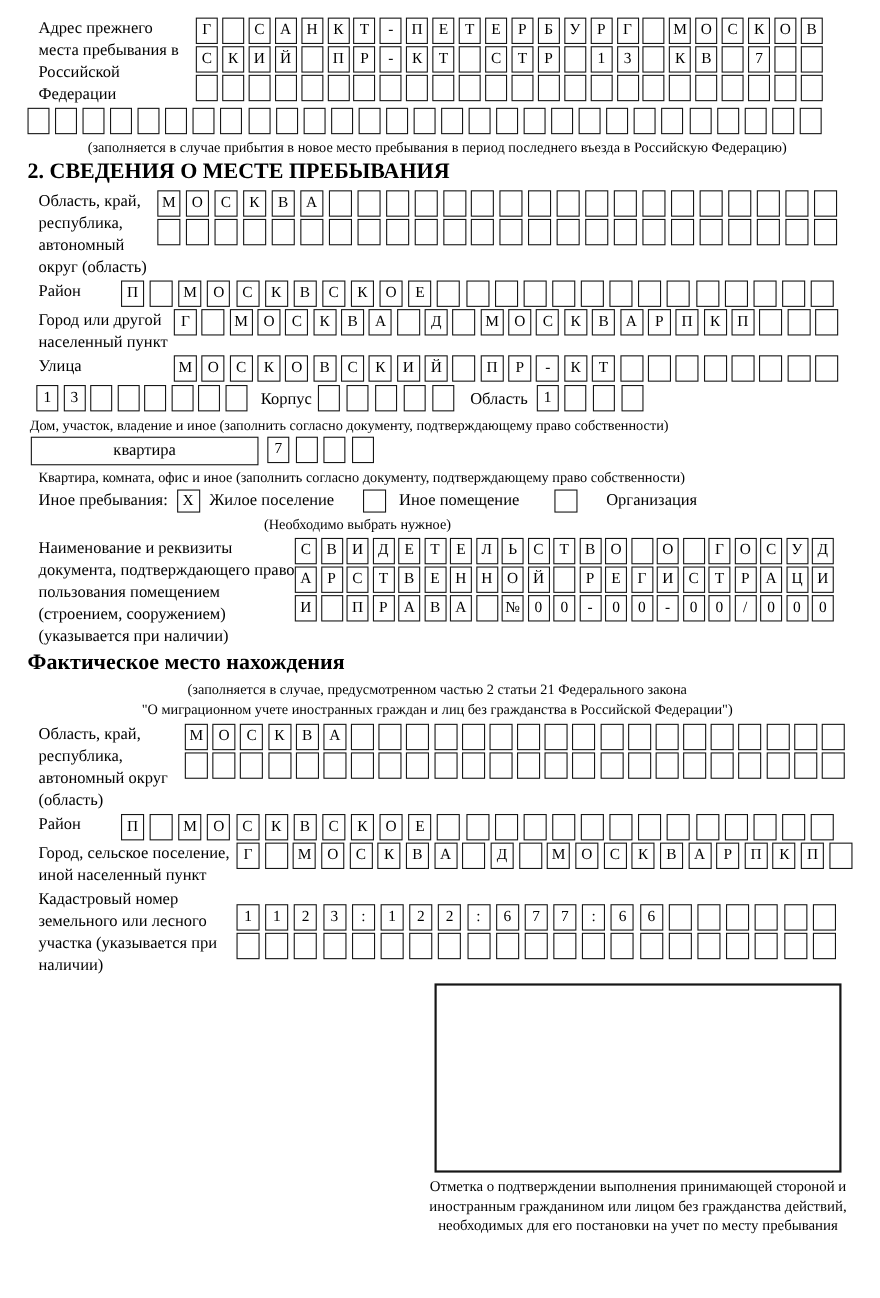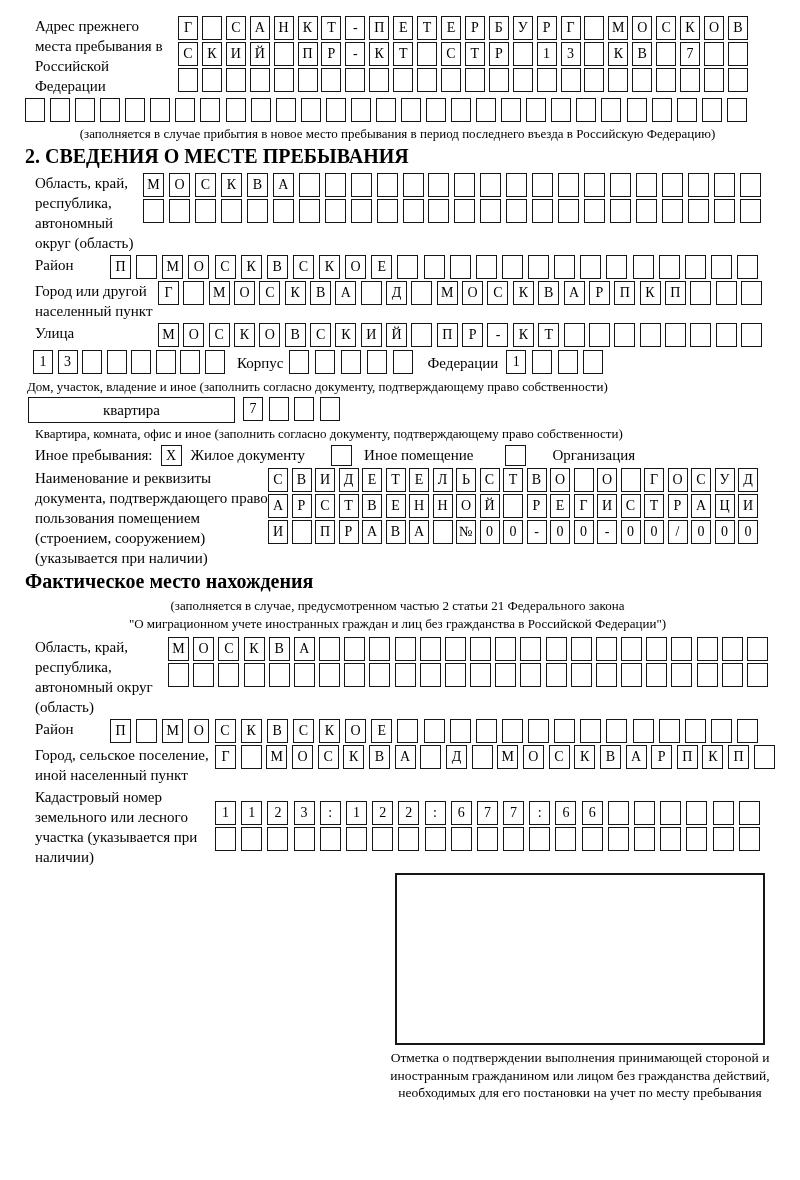--- a/index.html
+++ b/index.html
@@ -317,21 +317,21 @@
         <span class="cell"></span>
       </div>
     <div class="inline-label" style="margin-left:12px">Корпус</div>
     <div class="cells" style="width:124px;margin-left:6px">
         <span class="cell"></span>
         <span class="cell"></span>
         <span class="cell"></span>
         <span class="cell"></span>
         <span class="cell"></span>
       </div>
-    <div class="inline-label" style="margin-left:14px">Федерации</div>
+    <div class="inline-label" style="margin-left:14px">Область</div>
     <div class="cells" style="width:97px;margin-left:8px">
         <span class="cell">1</span>
         <span class="cell"></span>
         <span class="cell"></span>
         <span class="cell"></span>
       </div>
   </div>
   <div class="caption" style="margin-left:2px">Дом, участок, владение и иное (заполнить согласно документу, подтверждающему право собственности)</div>
 
   <div class="frow" style="margin-top:2px">
@@ -341,26 +341,27 @@
         <span class="cell"></span>
         <span class="cell"></span>
         <span class="cell"></span>
       </div>
   </div>
   <div class="caption" style="margin-left:10px">Квартира, комната, офис и иное (заполнить согласно документу, подтверждающему право собственности)</div>
 
   <div class="frow stayrow">
     <span class="opt-label" style="margin-left:10px">Иное пребывания:</span>
     <span class="checkbox" style="margin-left:8px">X</span>
-    <span class="opt-label" style="margin-left:9px">Жилое документу</span>
+    <span class="opt-label" style="margin-left:9px">Жилое поселение</span>
     <span class="checkbox" style="margin-left:26px"></span>
     <span class="opt-label" style="margin-left:12px">Иное помещение</span>
     <span class="checkbox" style="margin-left:32px"></span>
     <span class="opt-label" style="margin-left:26px">Организация</span>
   </div>
+  <div class="caption" style="margin-left:170px;width:260px;text-align:center;margin-bottom:4px">(Необходимо выбрать нужное)</div>
 
   <div class="frow">
     <div class="flabel" style="width:243px">Наименование и реквизиты документа, подтверждающего право пользования помещением (строением, сооружением) (указывается при наличии)</div>
     <div class="stack">
       <div class="cells" style="width:490px">
           <span class="cell">С</span>
           <span class="cell">В</span>
           <span class="cell">И</span>
           <span class="cell">Д</span>
           <span class="cell">Е</span>

